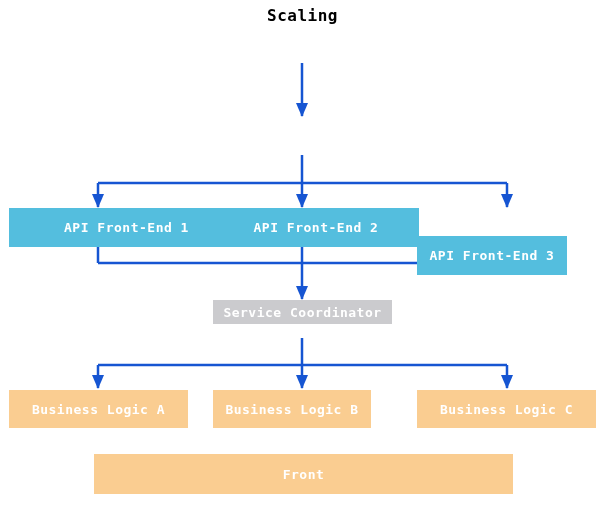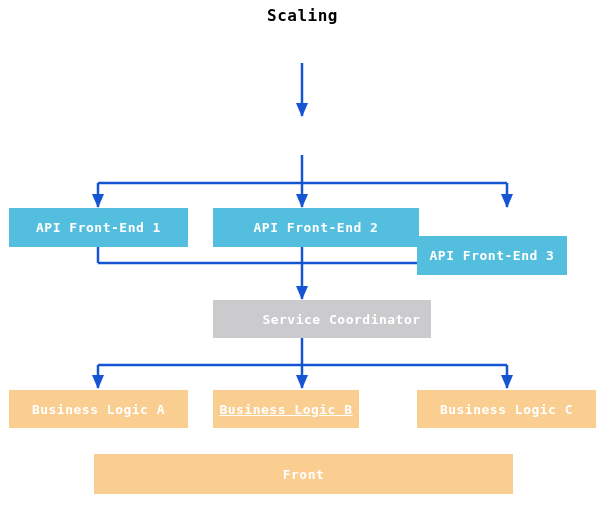--- a/index.html
+++ b/index.html
@@ -21,26 +21,26 @@
   .node{
     position:absolute;display:flex;align-items:center;justify-content:center;
     color:var(--node-text,#ffffff);font-size:13px;font-weight:bold;
     letter-spacing:0.5px;white-space:nowrap;
   }
   .node.gray{background:var(--node-gray,#cbcbce);}
   .node.cyan{background:var(--node-cyan,#54bede);}
   .node.orange{background:var(--node-orange,#facd91);}
   
   .n-flb {left:215px;top:117px;width:177px;height:38px;}
-  .n-api1{left:9px;  top:208px;width:179px;height:39px;}
+  .n-api1{left:9px;  top:208px;width:179px;height:39px;padding-left:28px;}
   .n-api2{left:213px;top:208px;width:206px;height:39px;}
   .n-api3{left:417px;top:220px;width:150px;height:39px;margin-top:16px;}
-  .n-sc  {left:213px;top:300px;width:179px;height:38px;padding-left:39px;}
+  .n-sc  {left:213px;top:300px;width:179px;height:24px;}
   .n-bla {left:9px;  top:390px;width:179px;height:38px;}
-  .n-blb {left:213px;top:390px;width:146px;height:38px;text-decoration:underline;}
+  .n-blb {left:213px;top:390px;width:158px;height:38px;}
   .n-blc {left:417px;top:390px;width:179px;height:38px;}
   .n-data{left:94px; top:454px;width:419px;height:40px;}
 </style>
 </head>
 <body>
 
 <div class="canvas">
 
   <h1 class="title">Scaling</h1>
 

